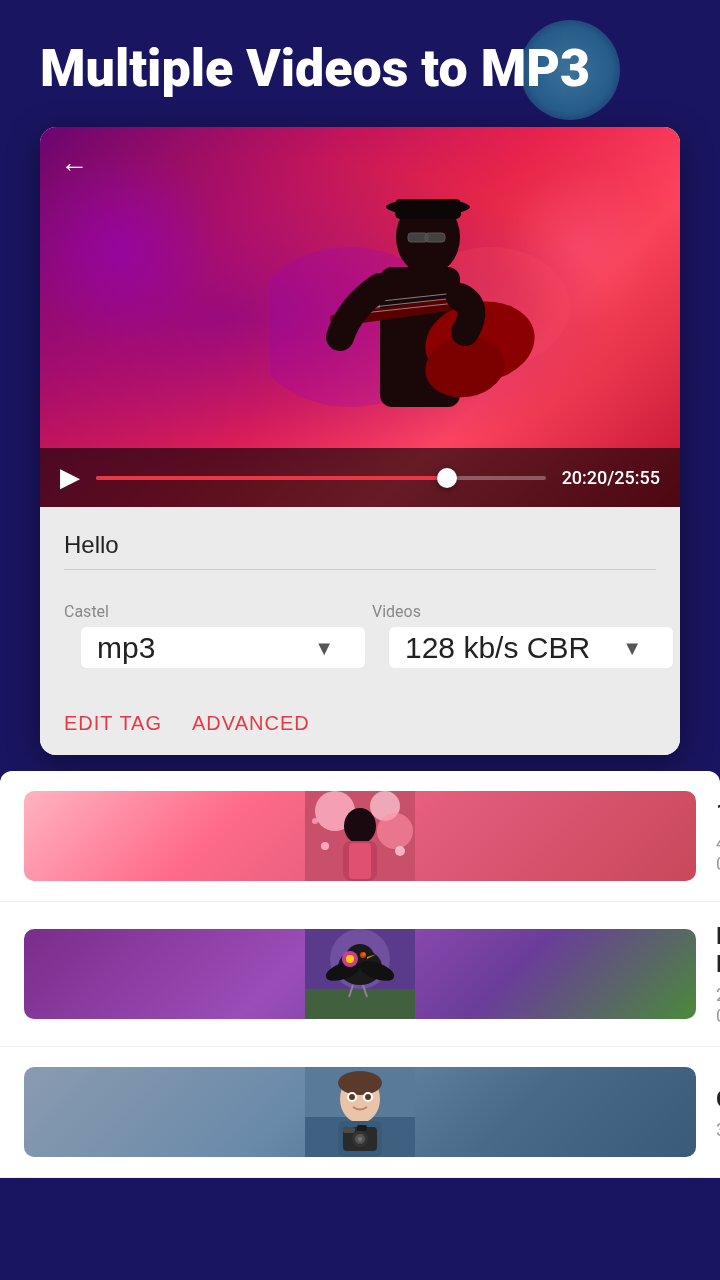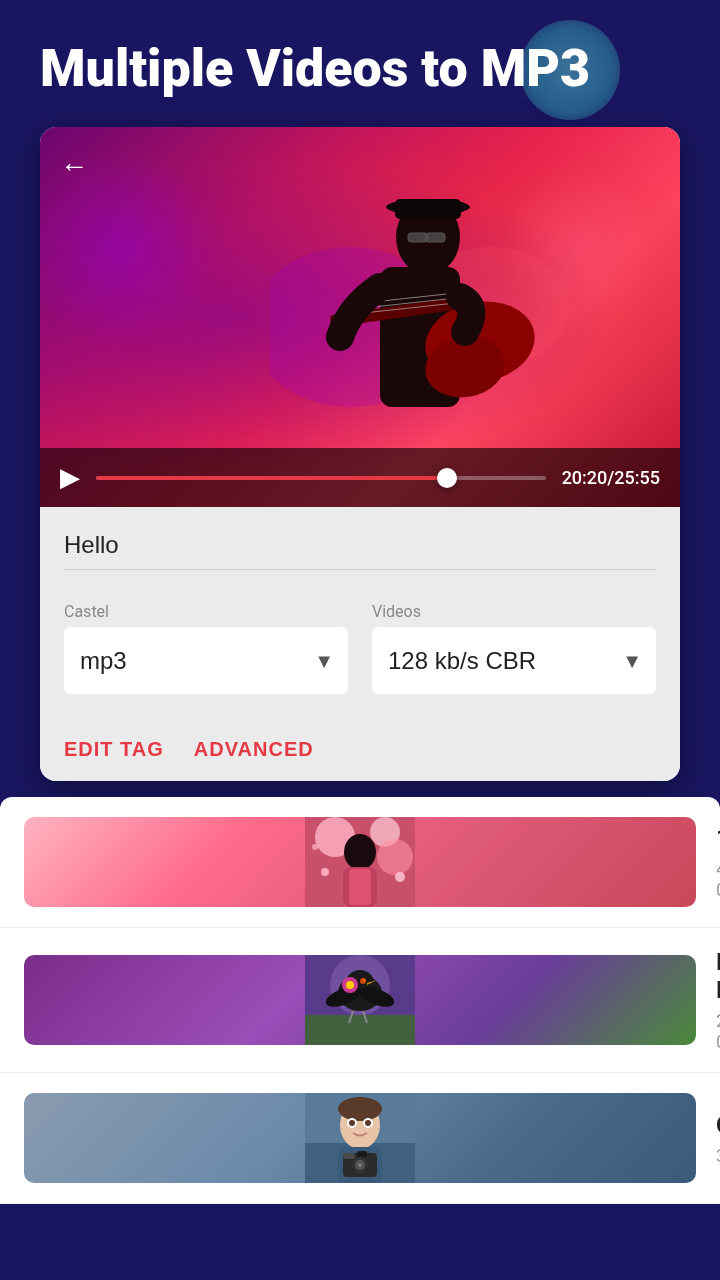--- a/index.html
+++ b/index.html
@@ -178,32 +178,33 @@
     }
 
     .dropdown-label {
       font-size: 16px;
       color: #888;
       margin-bottom: 6px;
     }
 
     .dropdown-select {
       width: 100%;
-      padding: 20px 16px;
-      font-size: 24px;
+      padding: 4px 16px;
+      font-size: 30px;
       color: #222;
       background: white;
       border: none;
       border-radius: 6px;
       appearance: none;
       cursor: pointer;
       display: flex;
       align-items: center;
       justify-content: space-between;
       position: relative;
+      margin-left: 17px;
     }
 
     .dropdown-wrapper {
       position: relative;
     }
 
     .dropdown-arrow {
       position: absolute;
       right: 14px;
       top: 50%;
@@ -214,21 +215,21 @@
     }
 
     .action-buttons-row {
       display: flex;
       gap: 30px;
       padding: 20px 0;
     }
 
     .action-btn {
       font-size: 20px;
-      font-weight: 700;
+      font-weight: 400;
       color: #e63946;
       letter-spacing: 1px;
       background: none;
       border: none;
       cursor: pointer;
       padding: 0;
       text-transform: uppercase;
     }
 
     

